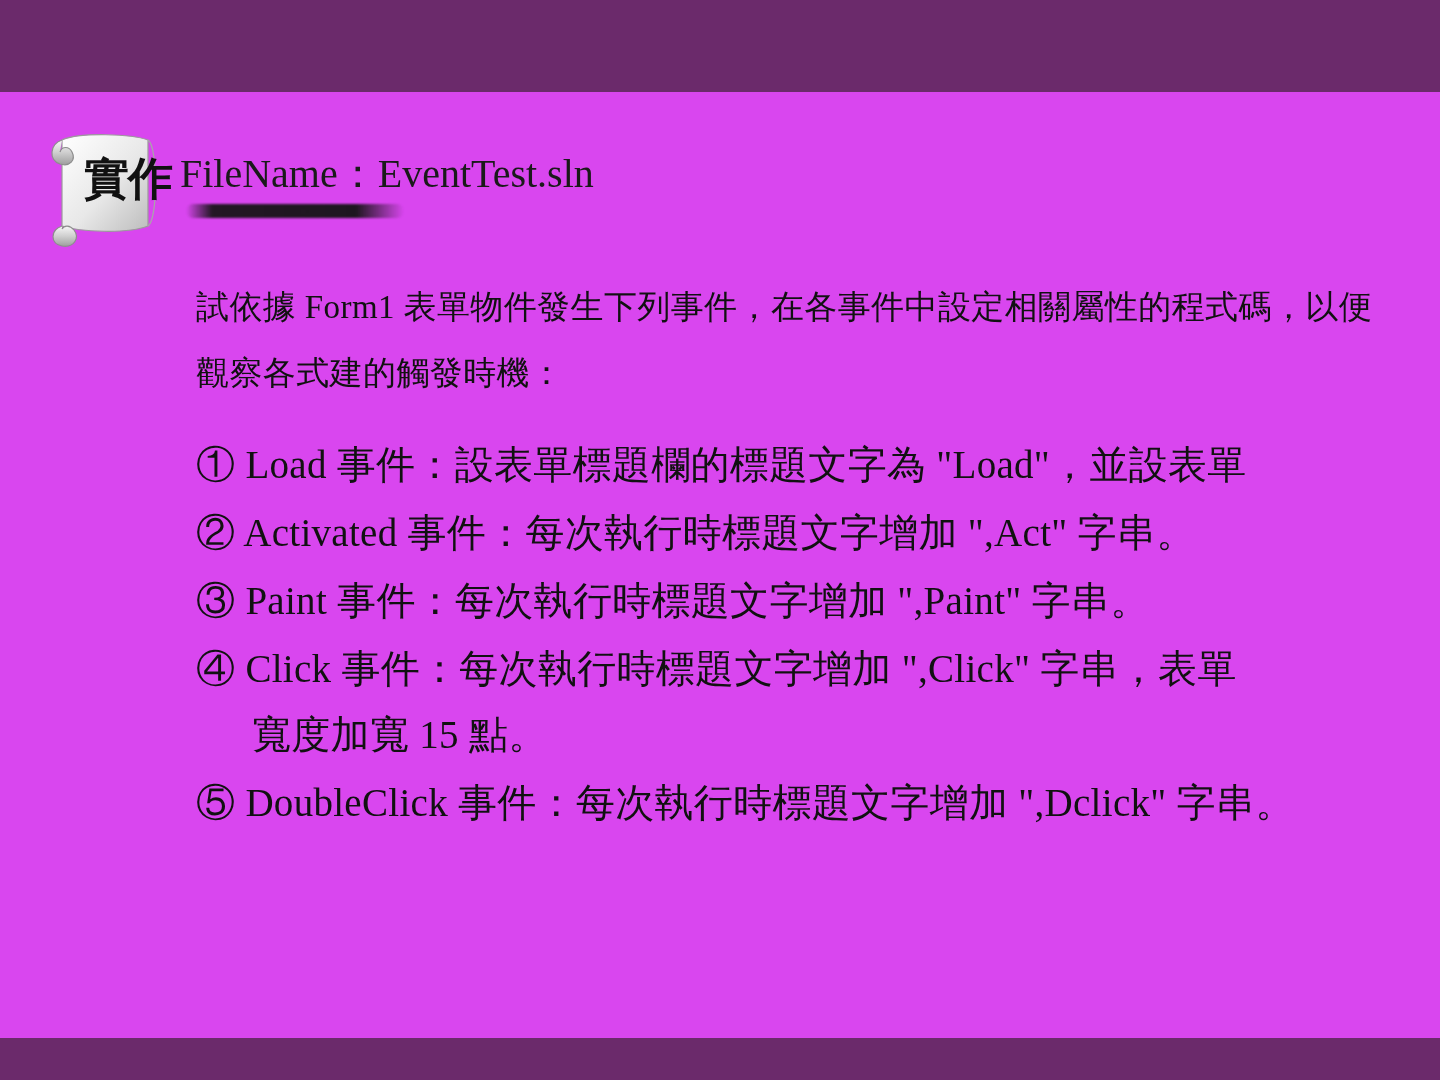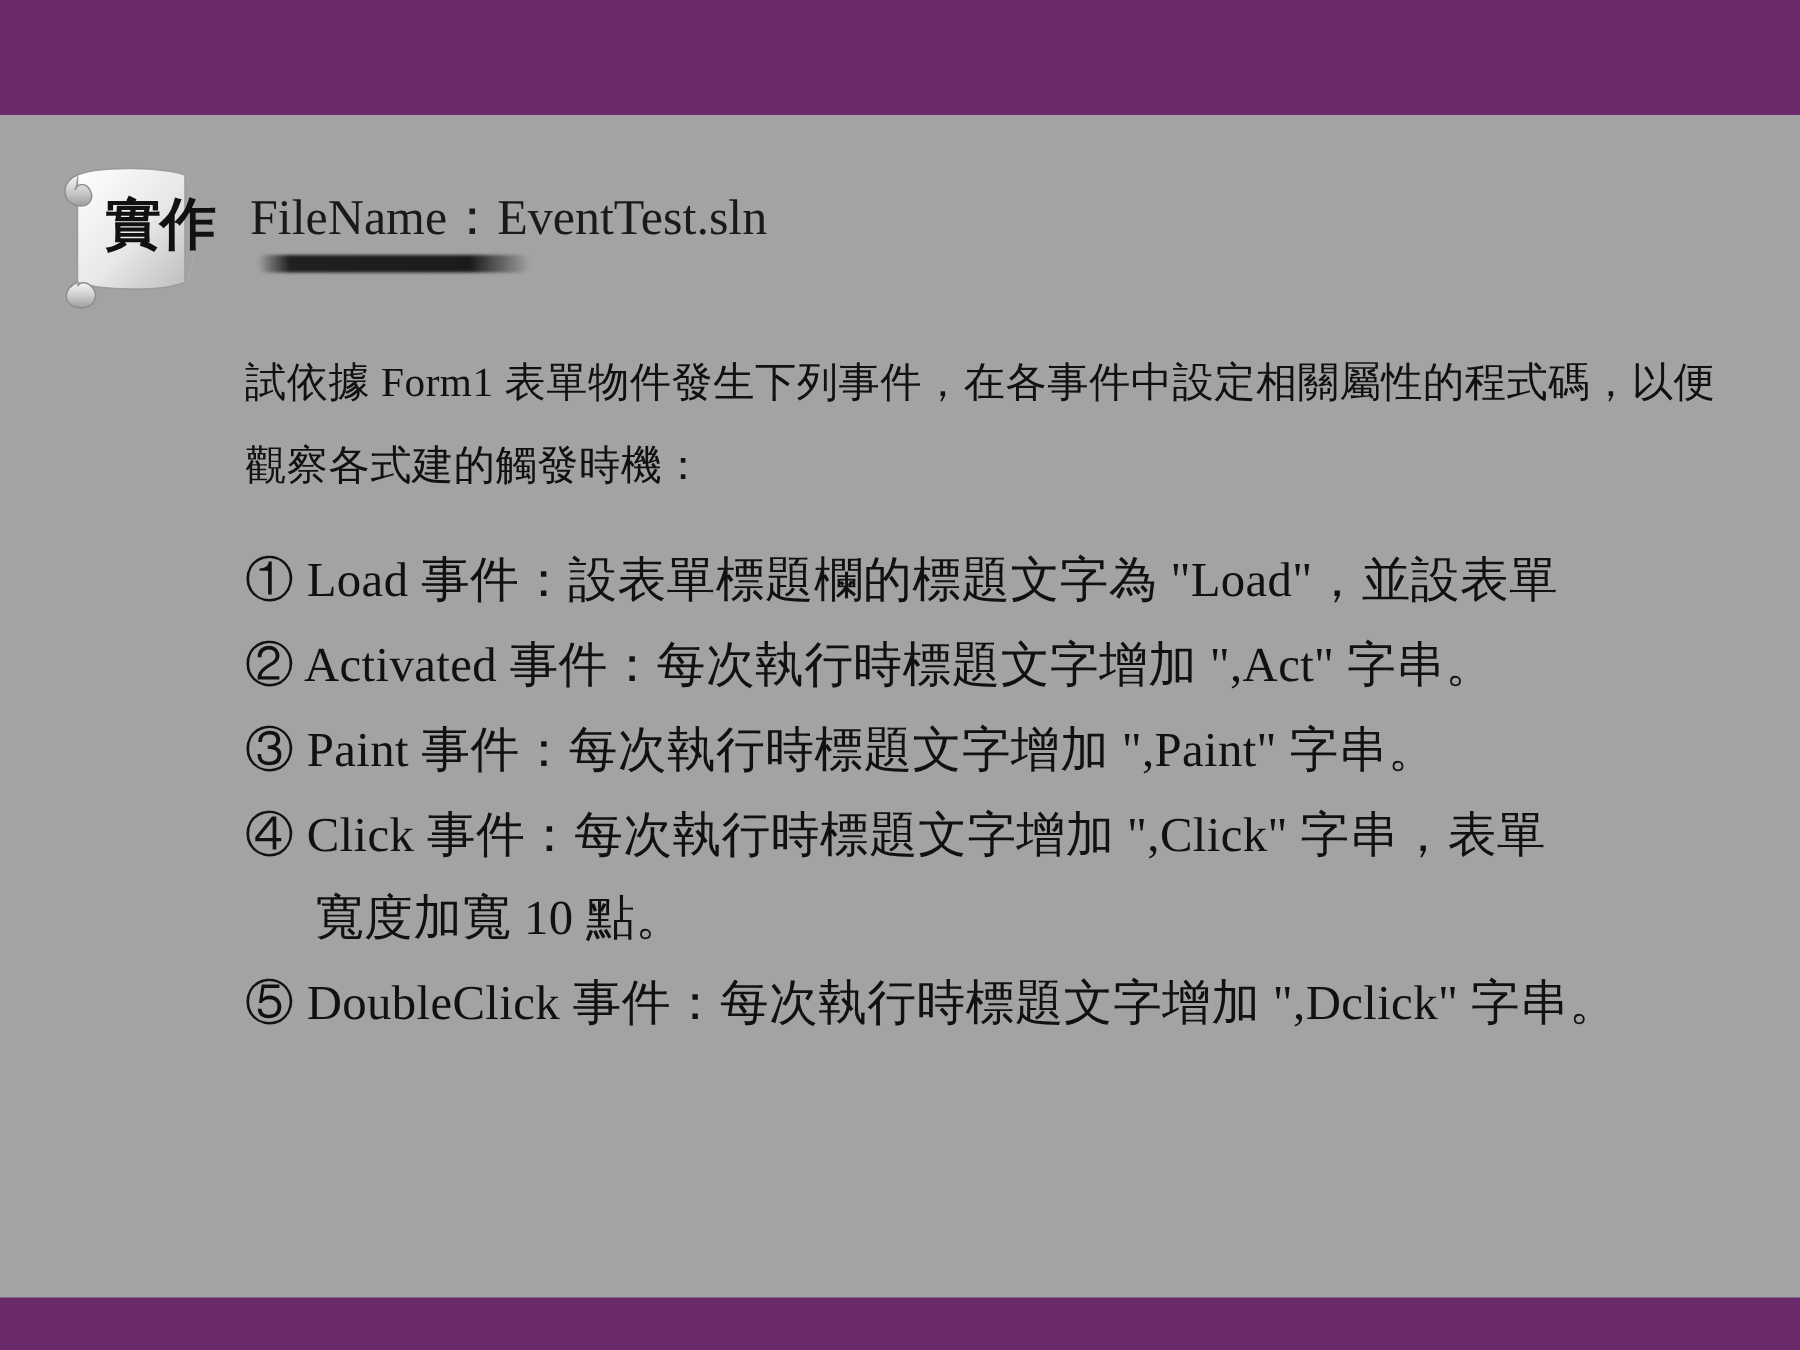--- a/index.html
+++ b/index.html
@@ -10,21 +10,21 @@
     width: 1440px;
     height: 1080px;
     background: #ffffff;
     font-family: "Liberation Serif", serif;
     overflow: hidden;
     position: relative;
   }
   .slide {
     position: absolute;
     inset: 0;
-    background: #a3a3a3;
+    background: #d946ef;
   }
   .band-top {
     position: absolute;
     left: 0;
     top: 0;
     width: 1440px;
     height: 92px;
     background: #6b2a6b;
   }
   .band-bottom {
@@ -68,21 +68,21 @@
     top: 26px;
     font-family: "DejaVu Sans", sans-serif;
     font-weight: bold;
     font-size: 45px;
     line-height: 1;
     color: #111111;
     letter-spacing: -1px;
   }
   .heading-wrap {
     position: relative;
-    margin-left: 28px;
+    margin-left: 8px;
     padding-top: 22px;
   }
   .heading-text {
     font-family: "Liberation Serif", serif;
     font-size: 40px;
     line-height: 1.1;
     color: #1a1a1a;
     white-space: nowrap;
   }
   .heading-underline {
@@ -180,21 +180,21 @@
       </div>
 
       <div class="list-item">
         <span>③</span>
         <span>Paint 事件：每次執行時標題文字增加 ",Paint" 字串。</span>
       </div>
 
       <div class="list-item">
         <span>④</span>
         <span>Click 事件：每次執行時標題文字增加 ",Click" 字串，表單</span>
-        <span class="cont">寬度加寬 10 點。</span>
+        <span class="cont">寬度加寬 15 點。</span>
       </div>
 
       <div class="list-item">
         <span>⑤</span>
         <span>DoubleClick 事件：每次執行時標題文字增加 ",Dclick" 字串。</span>
       </div>
 
     </div>
 
   </div>

